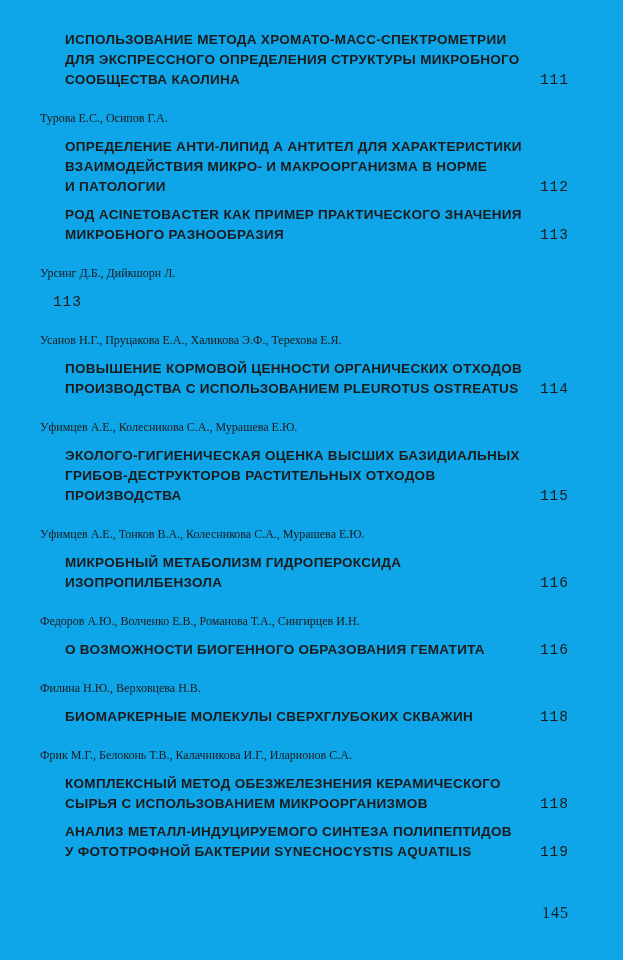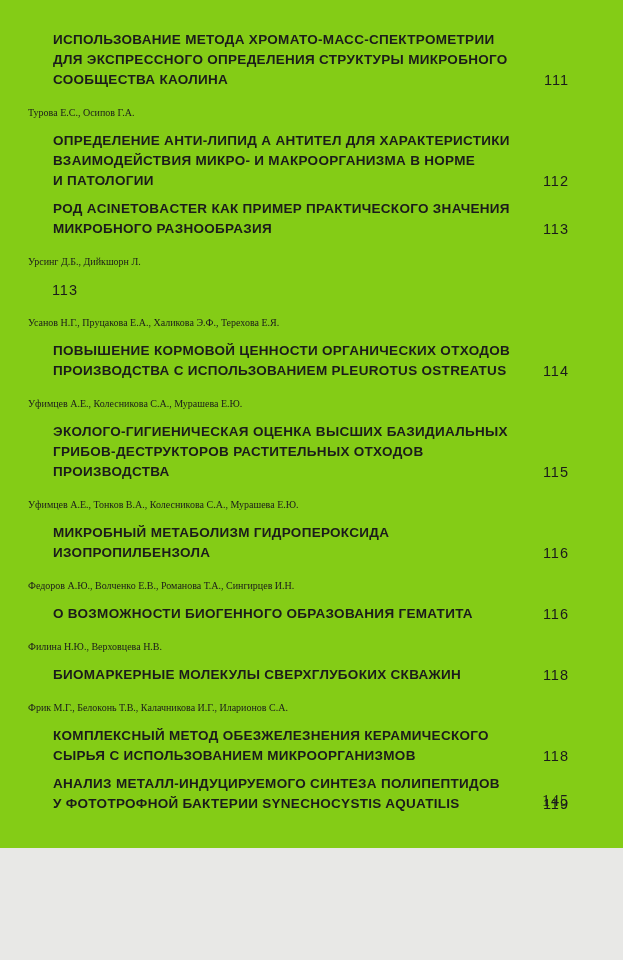--- a/index.html
+++ b/index.html
@@ -3,27 +3,27 @@
 <meta charset="utf-8">
 <style>
   html, body {
     margin: 0;
     padding: 0;
     background: #e8e8e6;
   }
   .page {
     position: relative;
     width: 623px;
-    height: 848px;
+    height: 960px;
     margin: 0 auto;
-    background: #84cc16;
+    background: #0ea5e9;
     color: #1b1b1b;
     overflow: hidden;
     box-sizing: border-box;
-    padding: 30px 54px 0 28px;
+    padding: 30px 54px 0 40px;
   }
   .toc-list { }
   .entry {
     margin-bottom: 8px;
   }
   .title-row {
     display: flex;
     align-items: flex-end;
   }
   .entry-title {
@@ -31,33 +31,33 @@
     margin-left: 25px;
     font-family: "Liberation Sans", sans-serif;
     font-weight: bold;
     font-size: 13.5px;
     line-height: 20px;
     letter-spacing: 0.3px;
     white-space: pre-line;
     text-transform: uppercase;
   }
   .entry-page {
-    font-family: Liberation Sans, sans-serif;
+    font-family: Liberation Mono, monospace;
     font-size: 14.5px;
     line-height: 20px;
     letter-spacing: 1px;
-    margin-left: 16px;
+    margin-left: 8px;
     min-width: 34px;
     text-align: right;
   }
   .entry-authors {
     font-family: "Liberation Serif", serif;
-    font-size: 10px;
+    font-size: 12px;
     line-height: 21px;
-    margin-top: 12px;
+    margin-top: 18px;
     white-space: pre-line;
   }
   .folio {
     position: absolute;
     right: 54px;
     bottom: 38px;
     font-family: "Liberation Serif", serif;
     font-size: 16px;
     letter-spacing: 1px;
     text-align: right;

